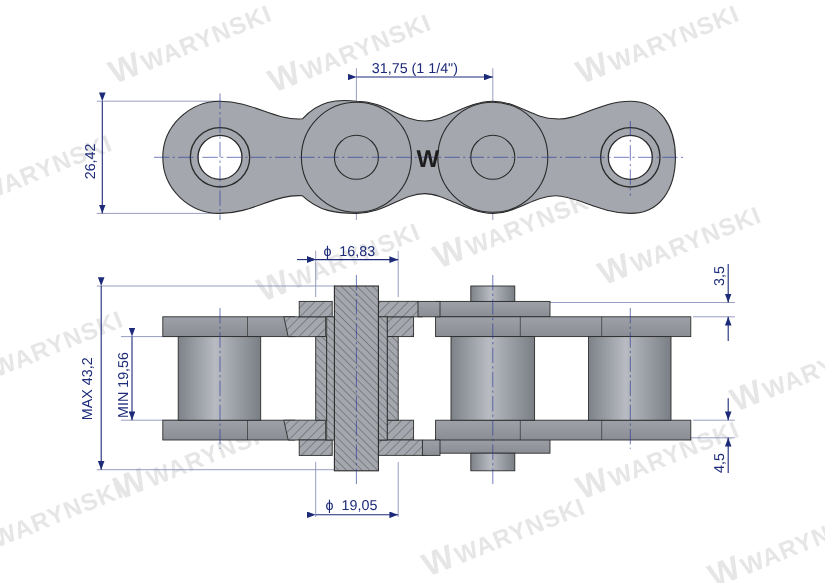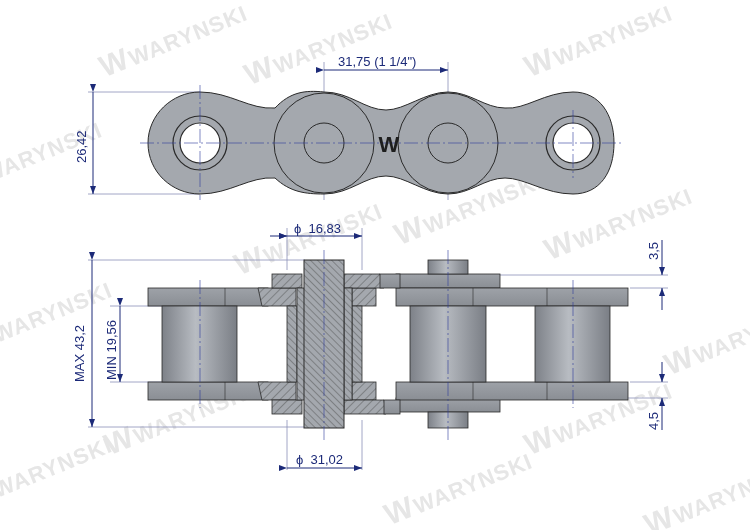--- a/index.html
+++ b/index.html
@@ -156,18 +156,18 @@
     <line x1="662" y1="310" x2="662" y2="288" stroke="#1c2a78" stroke-width="1" marker-end="url(#arr)"></line>
     <line x1="662" y1="362" x2="662" y2="382" stroke="#1c2a78" stroke-width="1" marker-end="url(#arr)"></line>
     <line x1="662" y1="430" x2="662" y2="398" stroke="#1c2a78" stroke-width="1" marker-end="url(#arr)"></line>
   </g>
 </svg>
 
 <div class="dim" style="left:338px;top:54px">31,75  (1 1/4")</div>
 <div class="dim vert" style="left:74px;top:163px">26,42</div>
 
 <div class="dim" style="left:294px;top:221px"><span>ϕ</span>&nbsp;&nbsp;<span>16,83</span></div>
-<div class="dim" style="left:296px;top:452px"><span>ϕ</span>&nbsp;&nbsp;<span>31,02</span></div>
+<div class="dim" style="left:296px;top:452px"><span>ϕ</span>&nbsp;&nbsp;<span>19,05</span></div>
 
 <div class="dim vert" style="left:72px;top:382px">MAX 43,2</div>
 <div class="dim vert" style="left:104px;top:380px">MIN 19,56</div>
 <div class="dim vert" style="left:646px;top:260px">3,5</div>
 <div class="dim vert" style="left:646px;top:430px">4,5</div>
 
 </body></html>

